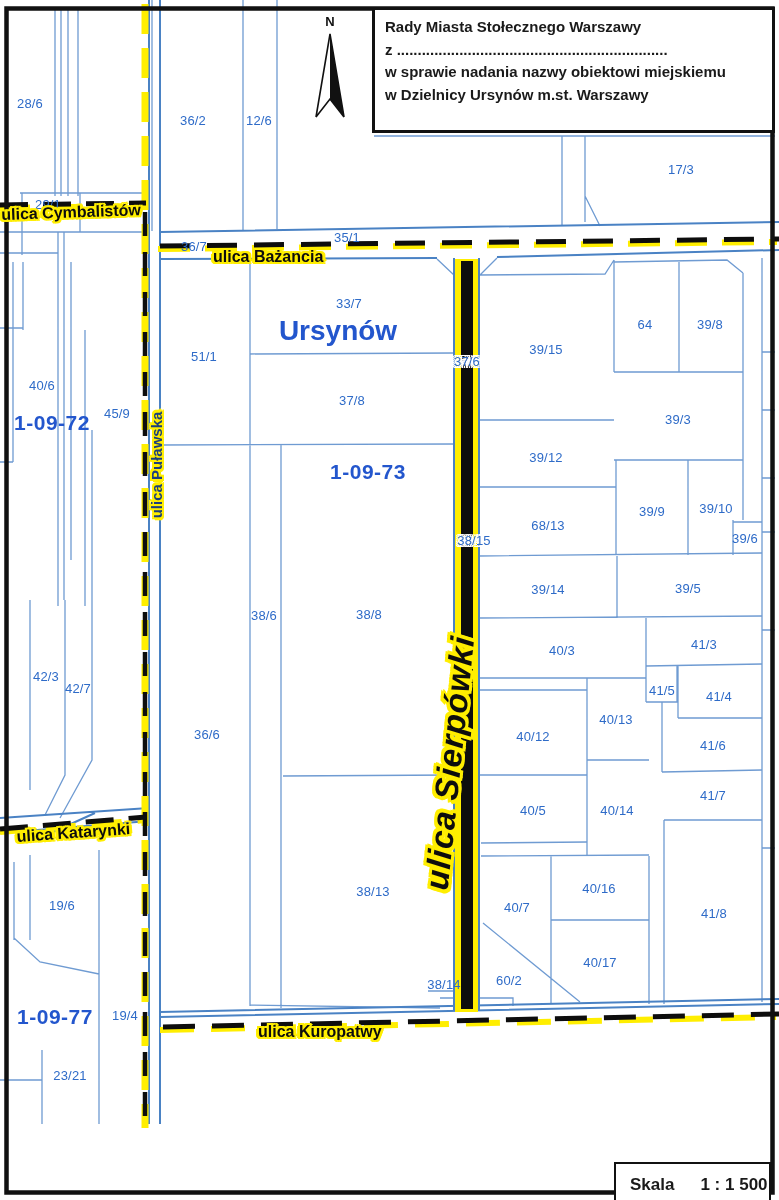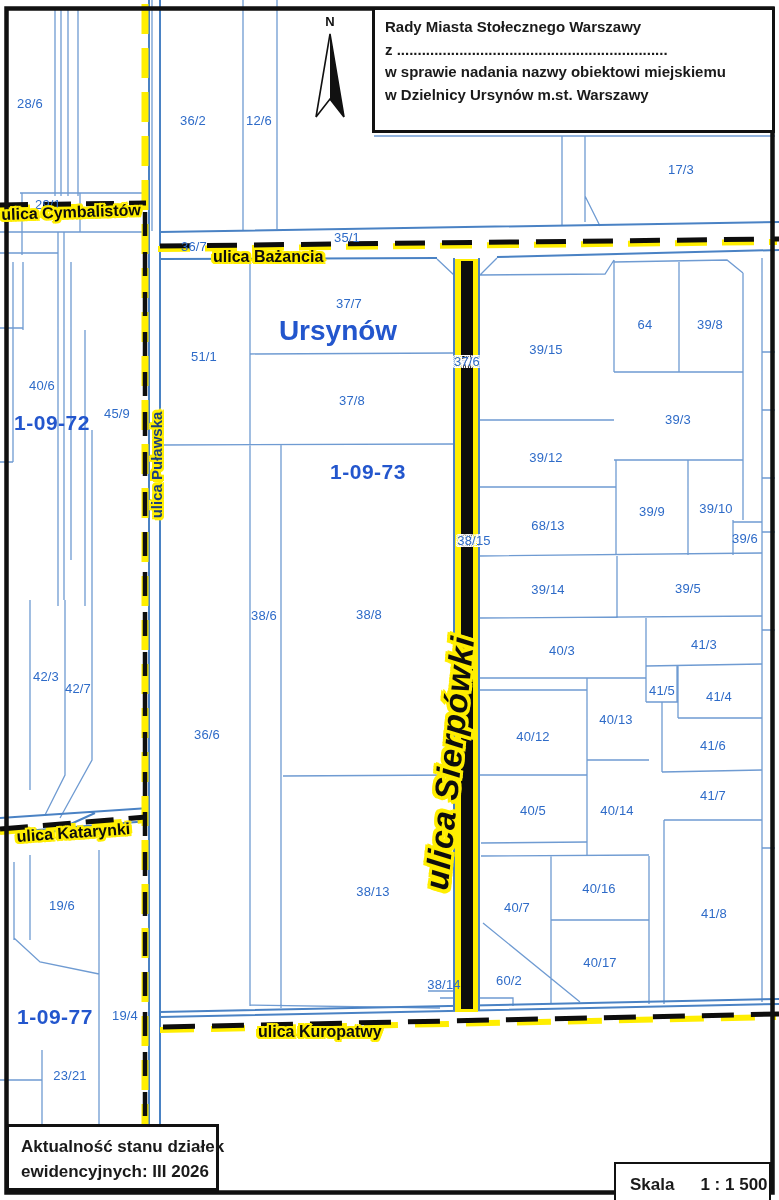--- a/index.html
+++ b/index.html
@@ -120,21 +120,21 @@
       <span class="district" style="left: 55px; top: 1017px;">1-09-77</span>
     </div>
   <div id="parcels">
       <span class="parcel" style="left: 30px; top: 103px;">28/6</span>
       <span class="parcel" style="left: 48px; top: 204px;">29/1</span>
       <span class="parcel" style="left: 193px; top: 120px;">36/2</span>
       <span class="parcel" style="left: 259px; top: 120px;">12/6</span>
       <span class="parcel" style="left: 681px; top: 169px;">17/3</span>
       <span class="parcel" style="left: 194px; top: 246px;">36/7</span>
       <span class="parcel" style="left: 347px; top: 237px;">35/1</span>
-      <span class="parcel" style="left: 349px; top: 303px;">37/7</span>
+      <span class="parcel" style="left: 349px; top: 303px;">33/7</span>
       <span class="parcel" style="left: 204px; top: 356px;">51/1</span>
       <span class="parcel" style="left: 42px; top: 385px;">40/6</span>
       <span class="parcel" style="left: 117px; top: 413px;">45/9</span>
       <span class="parcel halo" style="left: 467px; top: 361px;">37/6</span>
       <span class="parcel" style="left: 546px; top: 349px;">39/15</span>
       <span class="parcel" style="left: 645px; top: 324px;">64</span>
       <span class="parcel" style="left: 710px; top: 324px;">39/8</span>
       <span class="parcel" style="left: 678px; top: 419px;">39/3</span>
       <span class="parcel" style="left: 352px; top: 400px;">37/8</span>
       <span class="parcel" style="left: 546px; top: 457px;">39/12</span>
@@ -179,23 +179,19 @@
   <div class="street-label st-kuropatwy">ulica Kuropatwy</div>
   <div class="street-label st-sierpowki">ulica Sierpówki</div>
 
   <div class="annot-box">
     <div class="ln">Rady Miasta Stołecznego Warszawy</div>
     <div class="ln">z .................................................................</div>
     <div class="ln">w sprawie nadania nazwy obiektowi miejskiemu</div>
     <div class="ln">w Dzielnicy Ursynów m.st. Warszawy</div>
   </div>
 
-  <div class="info-box">
-    <div class="ln">Aktualność stanu działek</div>
-    <div class="ln">ewidencyjnych: III 2026</div>
-  </div>
 
   <div class="scale-box">
     <span class="lbl">Skala</span>
     <span class="val">1 : 1 500</span>
   </div>
 
 </div>
 
 </body></html>

